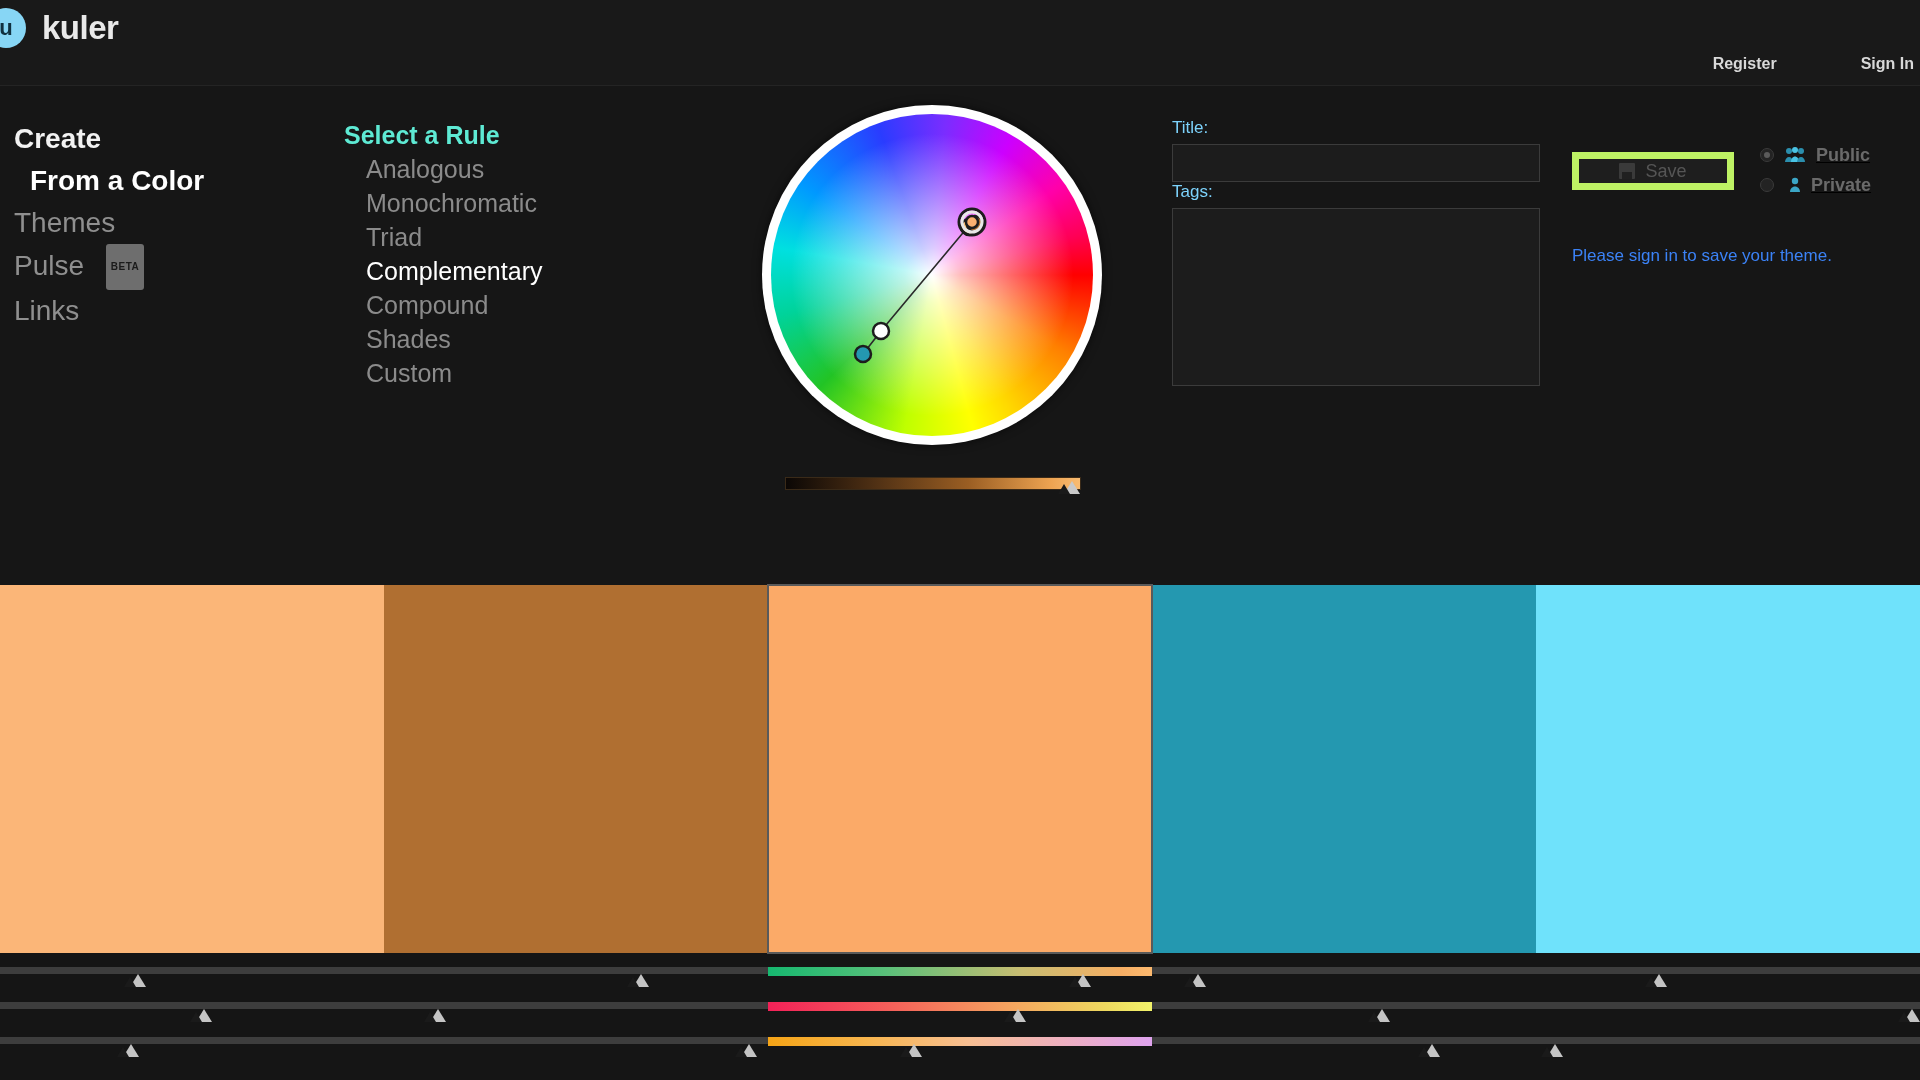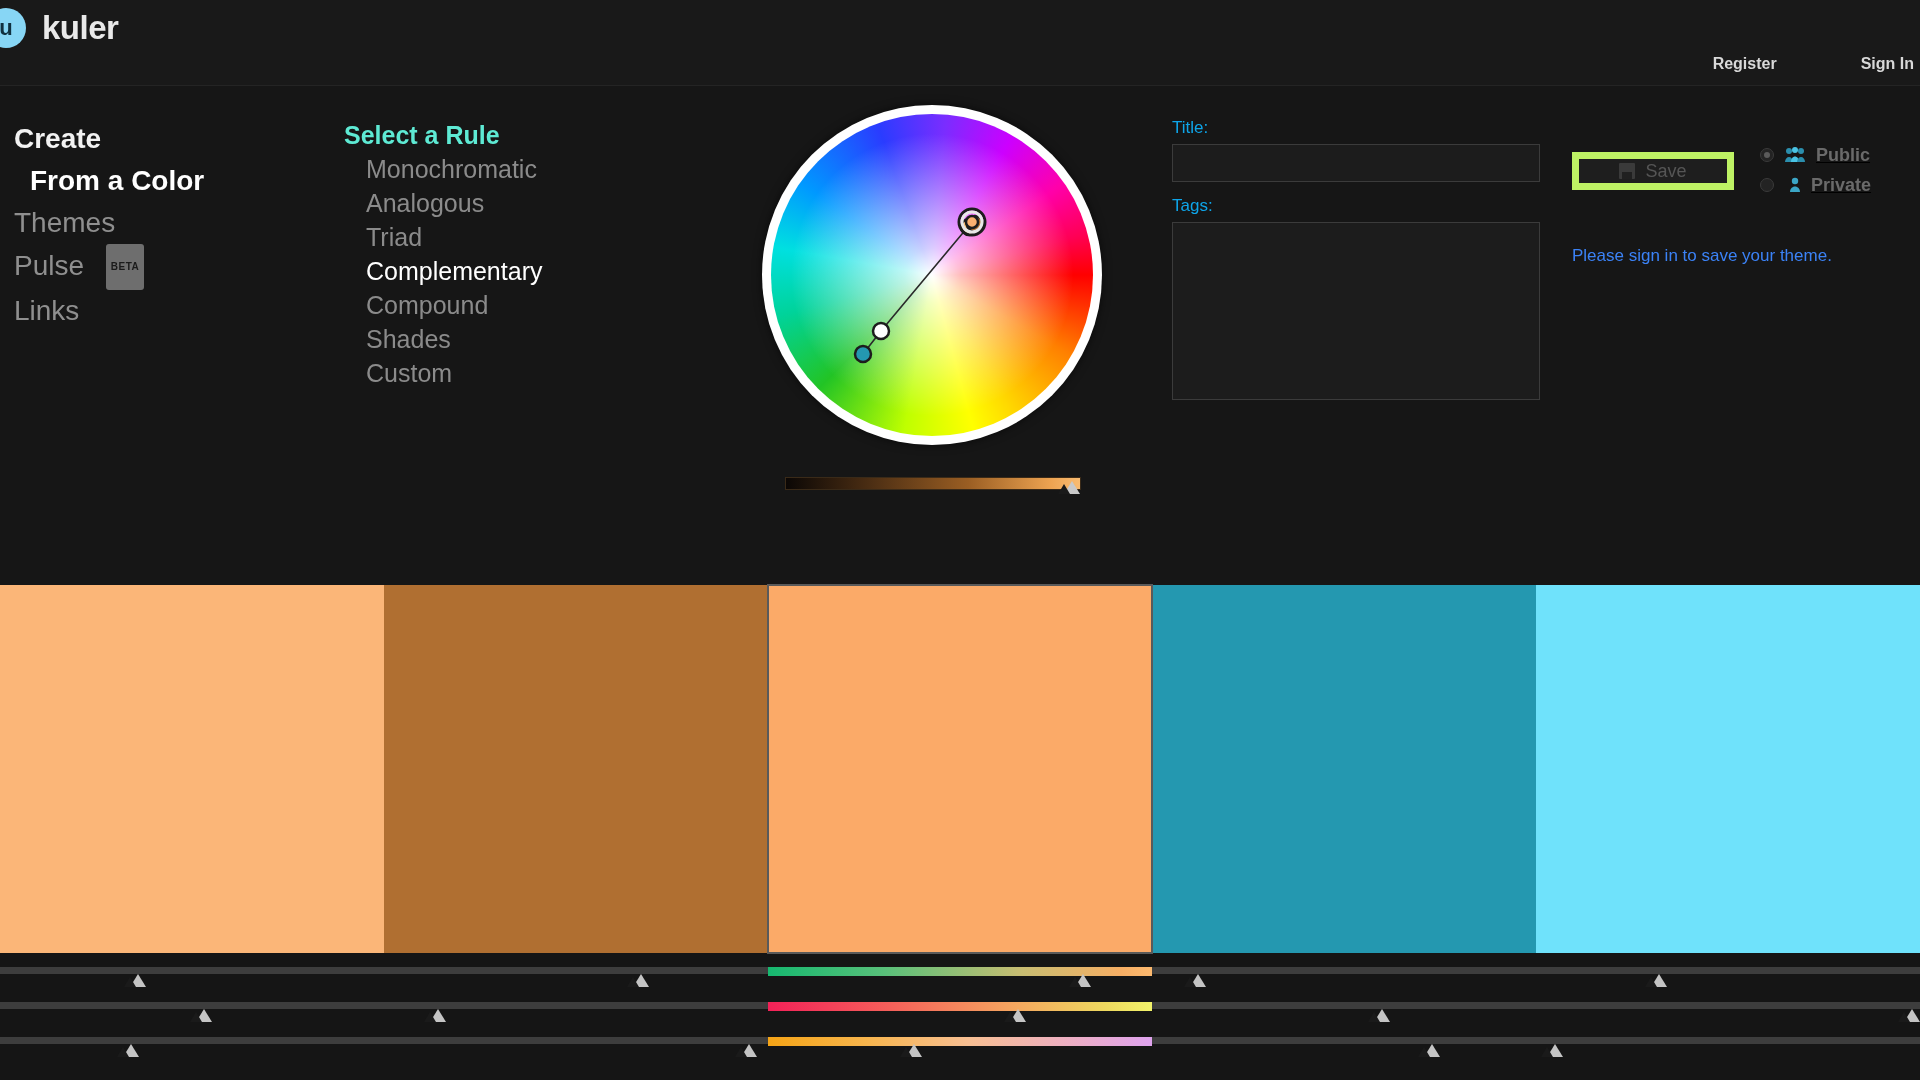--- a/index.html
+++ b/index.html
@@ -85,21 +85,21 @@
   }
   .tri-in {
     position: absolute; left: -6px; top: 3px; width: 0; height: 0;
     border-left: 6px solid transparent; border-right: 6px solid transparent;
     border-bottom: 10px solid #1a1a1a;
   }
   .tri-wrap { position: absolute; cursor: pointer; }
 
   
   .save-panel { position: absolute; left: 1172px; top: 118px; width: 740px; }
-  .field-label { color: #0ea5e9; font-size: 17px; margin-bottom: 6px; }
+  .field-label { color: #7dd3fc; font-size: 17px; margin-bottom: 6px; }
   .text-input {
     width: 368px; height: 38px; background: #1c1c1c;
     border: 1px solid #3b3b3b; outline: none;
     color: #cfcfcf; font-size: 16px; padding: 0 8px;
     font-family: "Liberation Sans", sans-serif;
   }
   .tags-box {
     width: 368px; height: 178px; background: #1c1c1c;
     border: 1px solid #3b3b3b; outline: none; resize: none;
     color: #cfcfcf; font-size: 16px; padding: 6px 8px;
@@ -196,22 +196,22 @@
       <span>Pulse</span>
       <span class="beta-badge">BETA</span>
     </div>
     <div class="nav-item">
       <span>Links</span>
     </div>
   </div>
 
   <div class="rules">
     <div class="rules-title">Select a Rule</div>
+    <div class="rule-item">Analogous</div>
     <div class="rule-item">Monochromatic</div>
-    <div class="rule-item">Analogous</div>
     <div class="rule-item">Triad</div>
     <div class="rule-item active">Complementary</div>
     <div class="rule-item">Compound</div>
     <div class="rule-item">Shades</div>
     <div class="rule-item">Custom</div>
   </div>
 
   <div class="wheel-area">
     <div class="wheel-ring"></div>
     <div class="wheel-disc"></div>
@@ -233,21 +233,21 @@
     <div class="bright-track"></div>
     <div class="tri-wrap" id="wheel-bright-handle" style="left: 279.12px; top: 4px;">
       <div class="tri"></div>
       <div class="tri-in"></div>
     </div>
   </div>
 
   <div class="save-panel">
     <div class="field-label">Title:</div>
     <input class="text-input" type="text" value="" style="">
-    <div class="field-label" style="margin-top:14px;">Tags:</div>
+    <div class="field-label" style="">Tags:</div>
     <textarea class="tags-box" style=""></textarea>
 
     <div class="save-btn">
       <span class="disk-icon"></span>
       <span>Save</span>
     </div>
 
     <div class="vis-group">
       <div class="vis-row">
         <span class="radio sel"></span>

